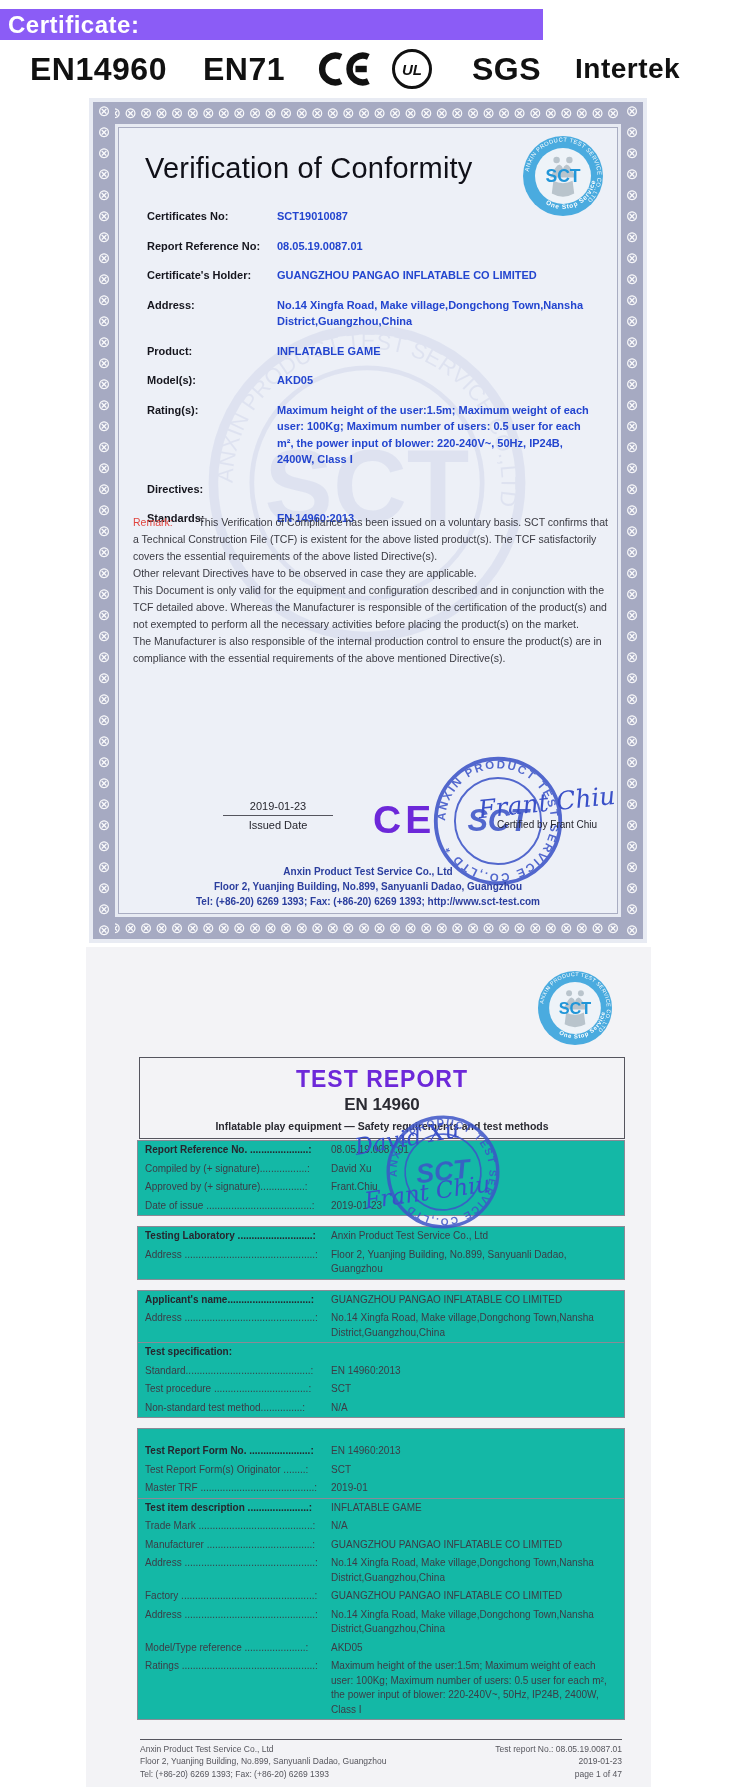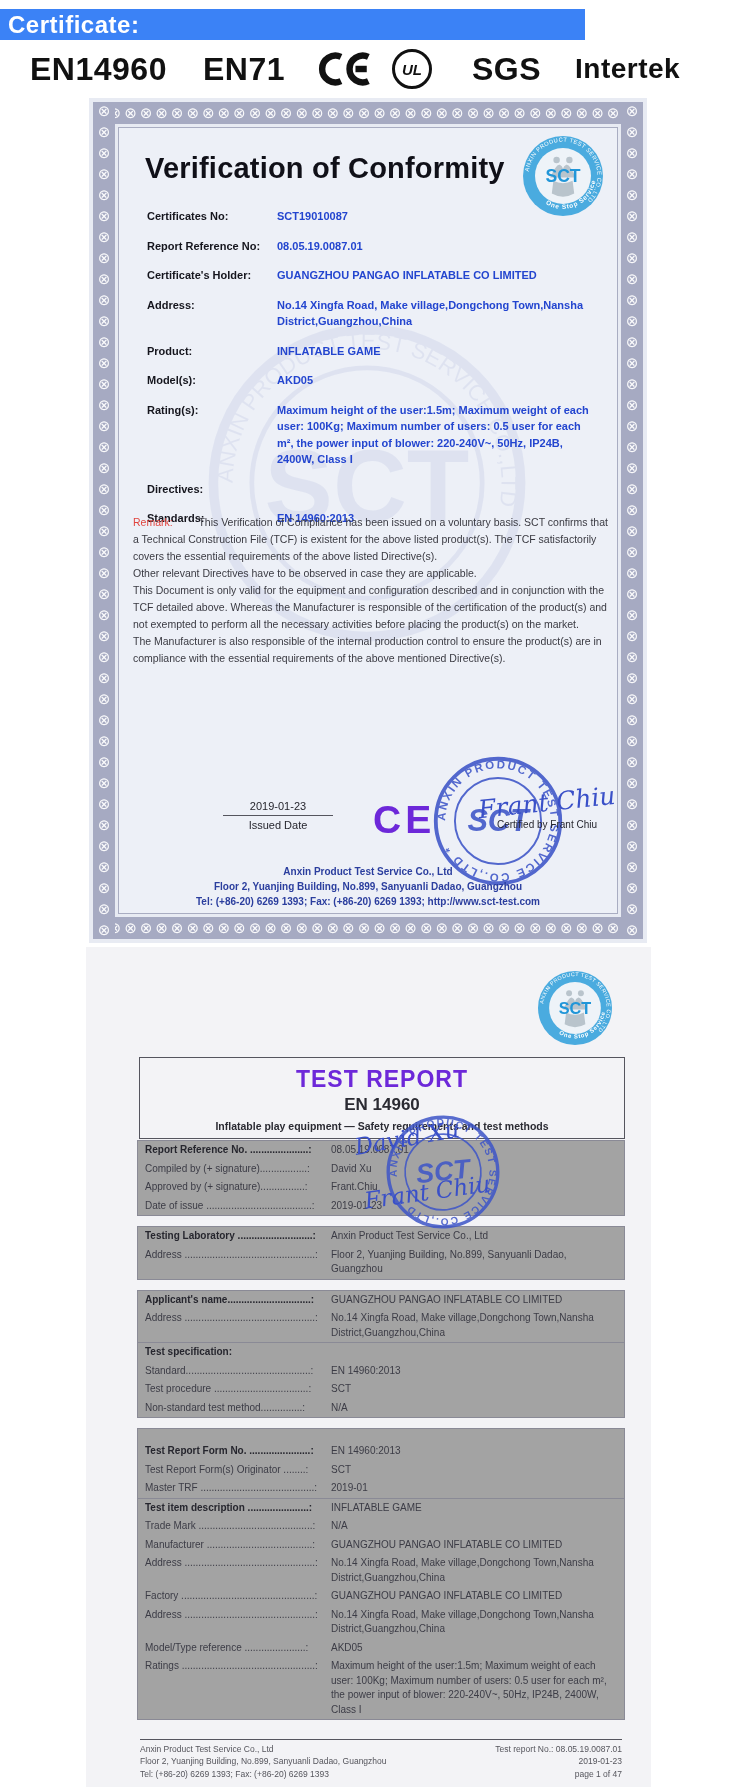--- a/index.html
+++ b/index.html
@@ -2,37 +2,37 @@
 <html><head>
 <meta charset="utf-8">
 <style>
   html,body{margin:0;padding:0;}
   body{
     width:750px;height:1787px;position:relative;background:#ffffff;
     font-family:"Liberation Sans",sans-serif;overflow:hidden;
     -webkit-font-smoothing:antialiased;
   }
   
-  .top-banner{position:absolute;left:0;top:9px;width:585px;height:31px;background:#3b82f6;
+  .top-banner{position:absolute;left:0;top:9px;width:543px;height:31px;background:#8b5cf6;
     color:#fff;font-size:24px;font-weight:bold;line-height:31px;padding-left:8px;box-sizing:border-box;letter-spacing:.5px;}
   
   .logos{position:absolute;left:0;top:44px;width:694px;height:50px;color:#111;}
   .logo-item{position:absolute;top:0;height:50px;display:flex;align-items:center;}
   .lg-text{font-size:32px;font-weight:700;letter-spacing:.5px;}
   .lg-intertek{font-size:28px;font-weight:600;}
   .ul-circle{width:40px;height:40px;border:3px solid #111;border-radius:50%;display:flex;align-items:center;justify-content:center;
     font-size:15px;font-weight:700;font-style:italic;box-sizing:border-box;}
   
   .cert-page{position:absolute;left:89px;top:98px;width:558px;height:845px;background:#e8ebf3;}
   .knot{position:absolute;background:#a6aac2;color:rgba(255,255,255,.95);overflow:hidden;
     font-size:15px;letter-spacing:3px;user-select:none;}
   .knot-h{left:4px;width:550px;height:22px;line-height:22px;}
   .knot-v{top:4px;width:22px;height:837px;writing-mode:vertical-rl;text-orientation:upright;line-height:22px;}
   .inner-frame{position:absolute;inset:29px;border:1px solid #a9adc2;background:#edf0f7;}
-  .cert-title{position:absolute;left:56px;top:54px;font-size:29px;font-weight:bold;color:#101018;letter-spacing:.2px;}
+  .cert-title{position:absolute;left:56px;top:54px;font-size:29px;font-weight:normal;color:#101018;letter-spacing:.2px;}
   .sct-logo{position:absolute;}
   .cert-fields{position:absolute;left:58px;top:110px;width:452px;}
   .field-row{display:grid;grid-template-columns:122px 1fr;column-gap:8px;margin-bottom:13px;}
   .field-label{font-size:11px;font-weight:bold;color:#15151d;line-height:1.5;}
   .field-value{font-size:11px;font-weight:bold;color:#2345cf;line-height:1.5;}
   .remark{position:absolute;left:44px;top:416px;width:476px;font-size:10.5px;color:#3a3a42;line-height:1.62;}
   .remark-label{color:#e0443e;}
   .remark-text{white-space:pre-line;margin-left:23px;}
   .sig-row{position:absolute;left:42px;top:690px;width:478px;height:130px;}
   .issued{position:absolute;left:84px;top:12px;width:126px;text-align:center;font-size:11px;color:#26262e;}
@@ -47,21 +47,21 @@
   .watermark{position:absolute;left:118px;top:225px;opacity:.07;}
   
   .report-page{position:absolute;left:86px;top:947px;width:565px;height:840px;background:#f3f3f6;}
   .report-logo{position:absolute;left:452px;top:24px;}
   .report-titlebox{position:absolute;left:53px;top:110px;width:486px;border:1.5px solid #55555e;text-align:center;
     box-sizing:border-box;background:#f3f3f6;}
   .rt-title{font-size:23px;font-weight:bold;color:#6d28d9;margin-top:8px;letter-spacing:1px;}
   .rt-standard{font-size:17px;font-weight:bold;color:#2a2a32;margin-top:2px;}
   .rt-subtitle{font-size:10.5px;font-weight:bold;color:#2a2a32;margin:5px 4px 6px;}
   .report-table{position:absolute;left:51px;top:193px;width:488px;}
-  .rt-box{border:1px solid #8a8a96;margin-bottom:10px;background:#a3a3a3;}
+  .rt-box{border:1px solid #8a8a96;margin-bottom:10px;background:#14b8a6;}
   .rt-row{display:grid;grid-template-columns:180px 1fr;column-gap:6px;padding:2px 7px;}
   .rt-row.sec{border-top:1px solid #8a8a96;}
   .rt-label{font-size:10px;color:#3c3c46;white-space:nowrap;overflow:hidden;line-height:1.45;}
   .rt-label.b{font-weight:bold;color:#26262e;}
   .rt-value{font-size:10px;color:#3c3c46;line-height:1.45;}
   .rt-blank{height:13px;}
   .report-stamp{position:absolute;left:298px;top:166px;opacity:.85;transform:rotate(-6deg);}
   .hand{position:absolute;font-family:"DejaVu Serif",serif;font-style:italic;color:#3a50c8;}
   .hand-1{left:268px;top:178px;font-size:23px;transform:rotate(-10deg);}
   .hand-2{left:278px;top:232px;font-size:23px;transform:rotate(-8deg);}

